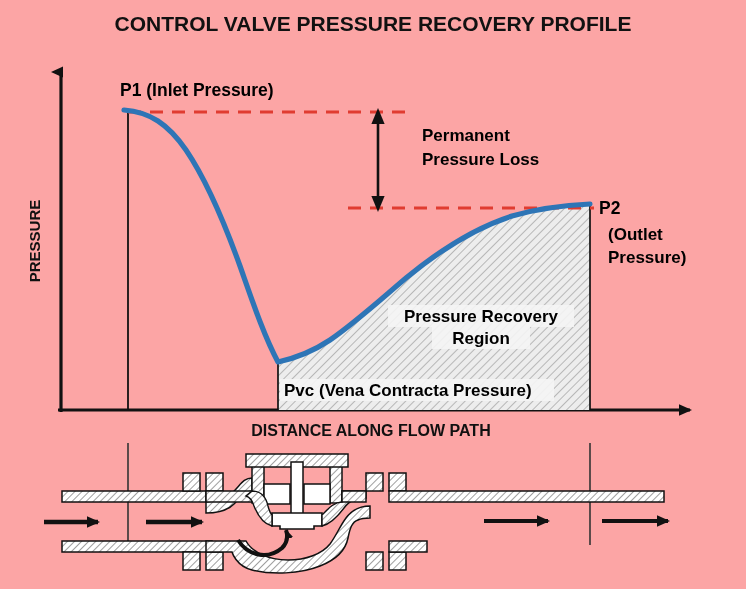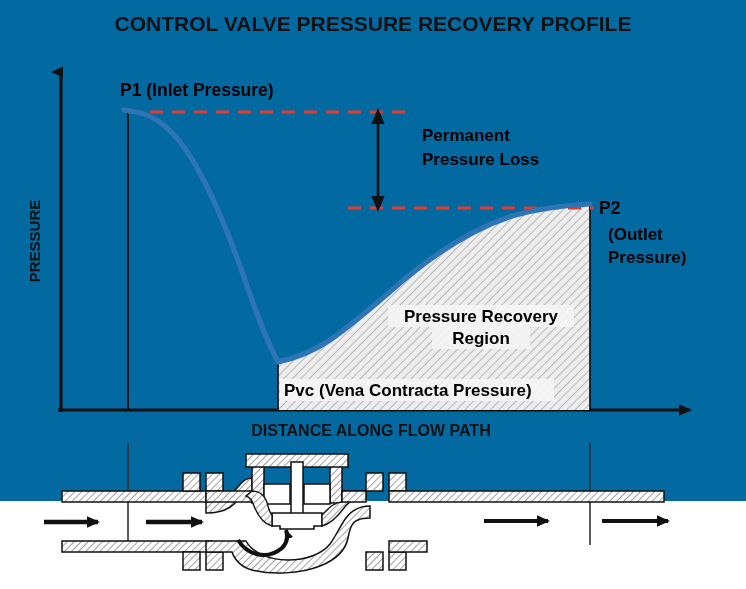--- a/index.html
+++ b/index.html
@@ -10,22 +10,22 @@
   body {
     width: 746px;
     height: 589px;
     overflow: hidden;
     font-family: "Liberation Sans", sans-serif;
     position: relative;
   }
   #stage {
     position: relative;
     width: 746px;
-    height: 501px;
-    background: #0369a1;
+    height: 589px;
+    background: #fca5a5;
   }
   svg#figure {
     display: block;
     position: absolute;
     left: 0;
     top: 0;
   }
   .ttl {
     font-family: "Liberation Sans", sans-serif;
     font-weight: bold;

